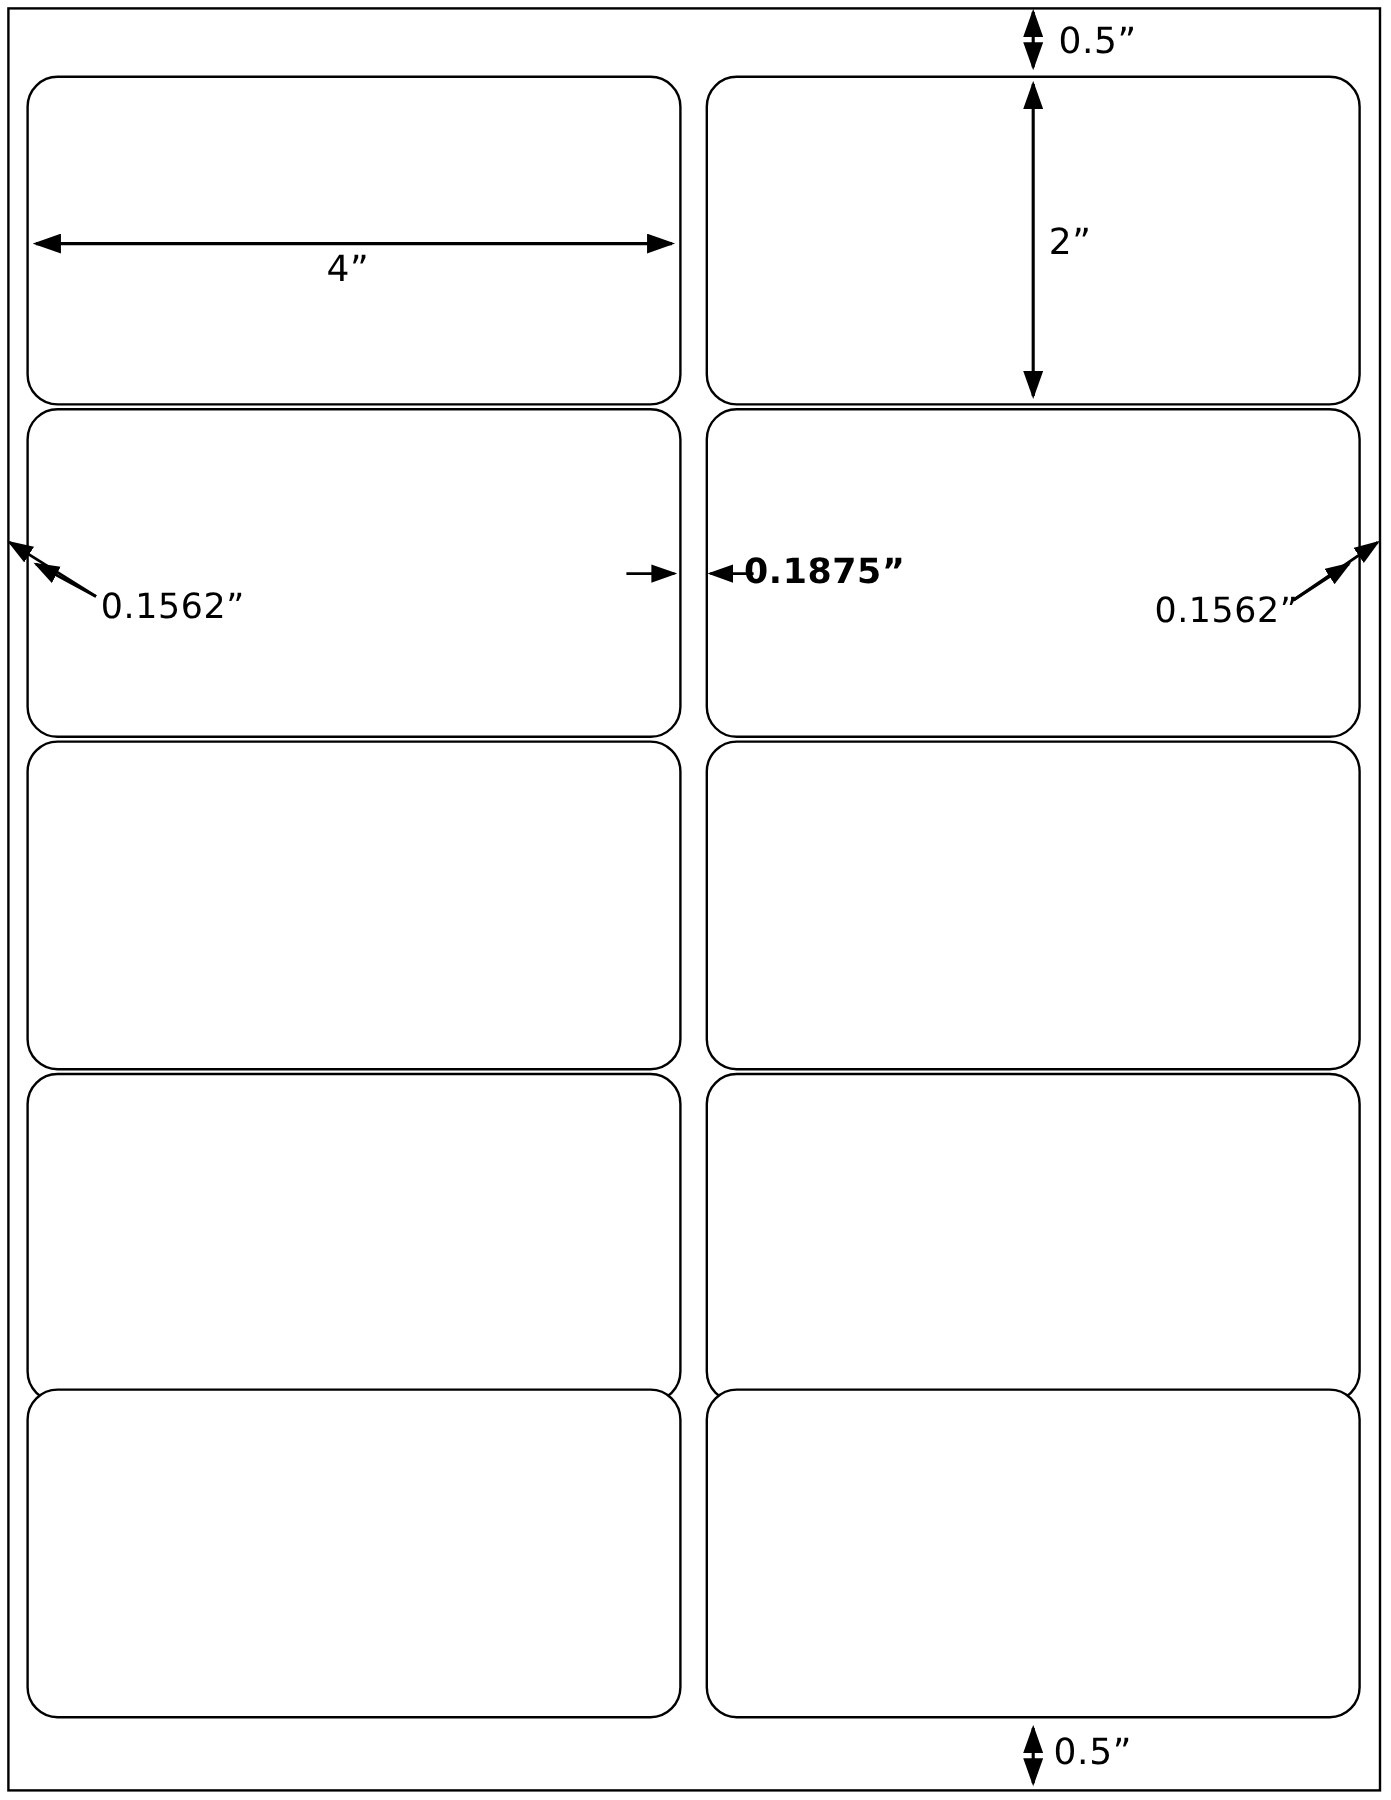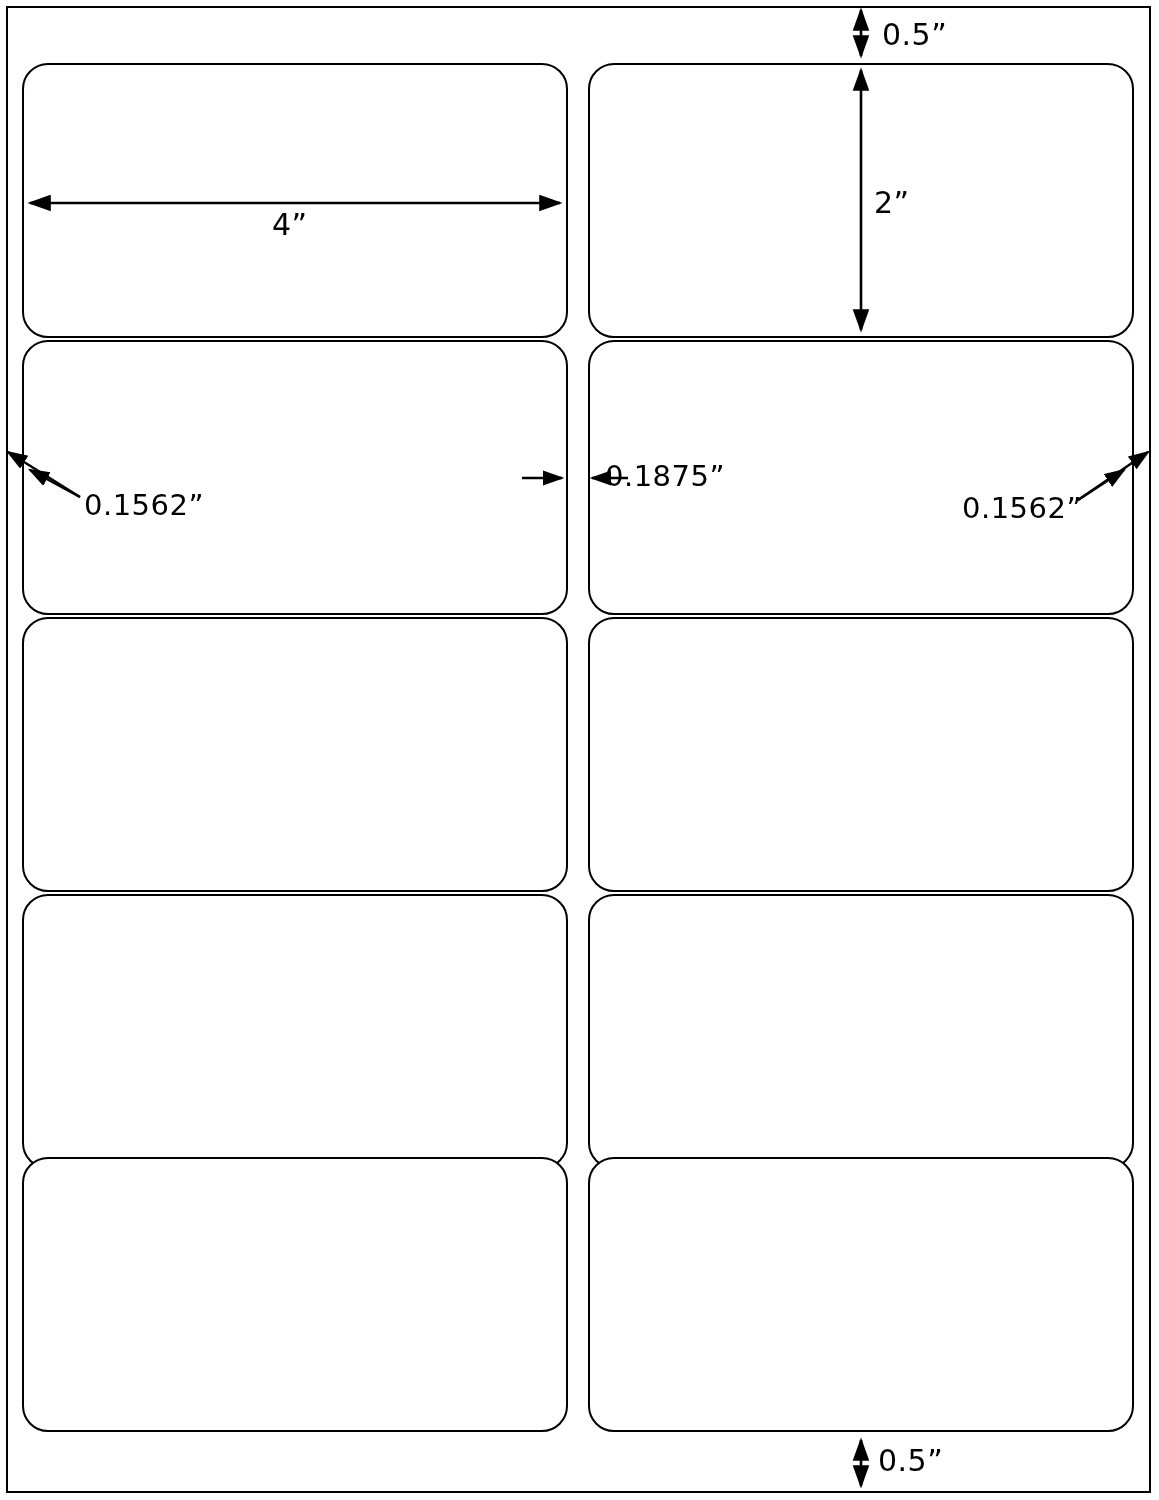--- a/index.html
+++ b/index.html
@@ -115,19 +115,19 @@
   </svg>
 
   <div class="dim-text" style="left:882px; top:17px;">0.5”</div>
 
   <div class="dim-text" style="left:874px; top:185px;">2”</div>
 
   <div class="dim-text" style="left:272px; top:207px;">4”</div>
 
   <div class="dim-text small" style="left:84px; top:488px;">0.1562”</div>
 
-  <div class="dim-text small" style="left:605px; top:459px;">0.1875”</div>
+  <div class="dim-text small" style="left:620px; top:459px;font-weight:bold;">0.1875”</div>
 
   <div class="dim-text small" style="left:962px; top:491px;">0.1562”</div>
 
   <div class="dim-text" style="left:878px; top:1443px;">0.5”</div>
 
 </div>
 
 </body></html>

